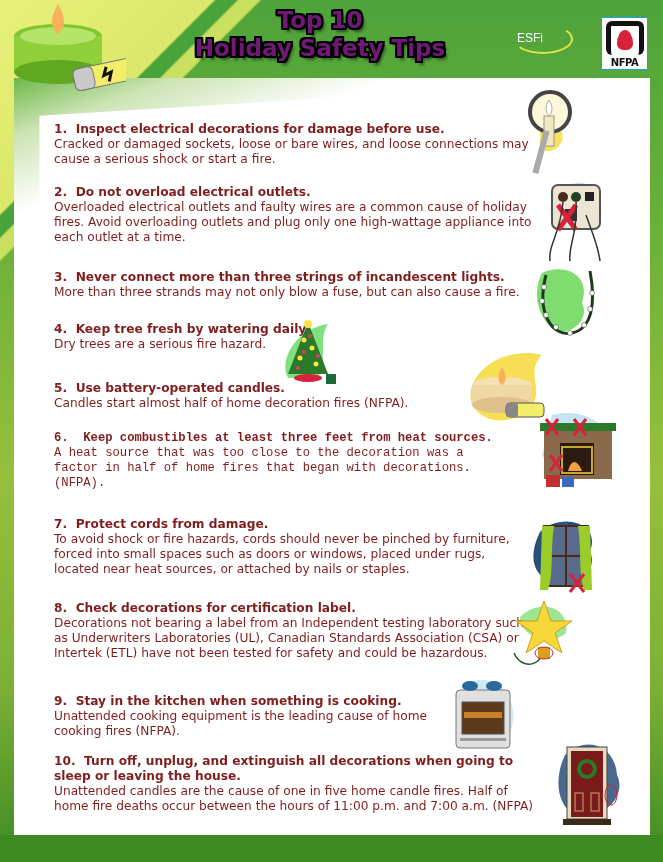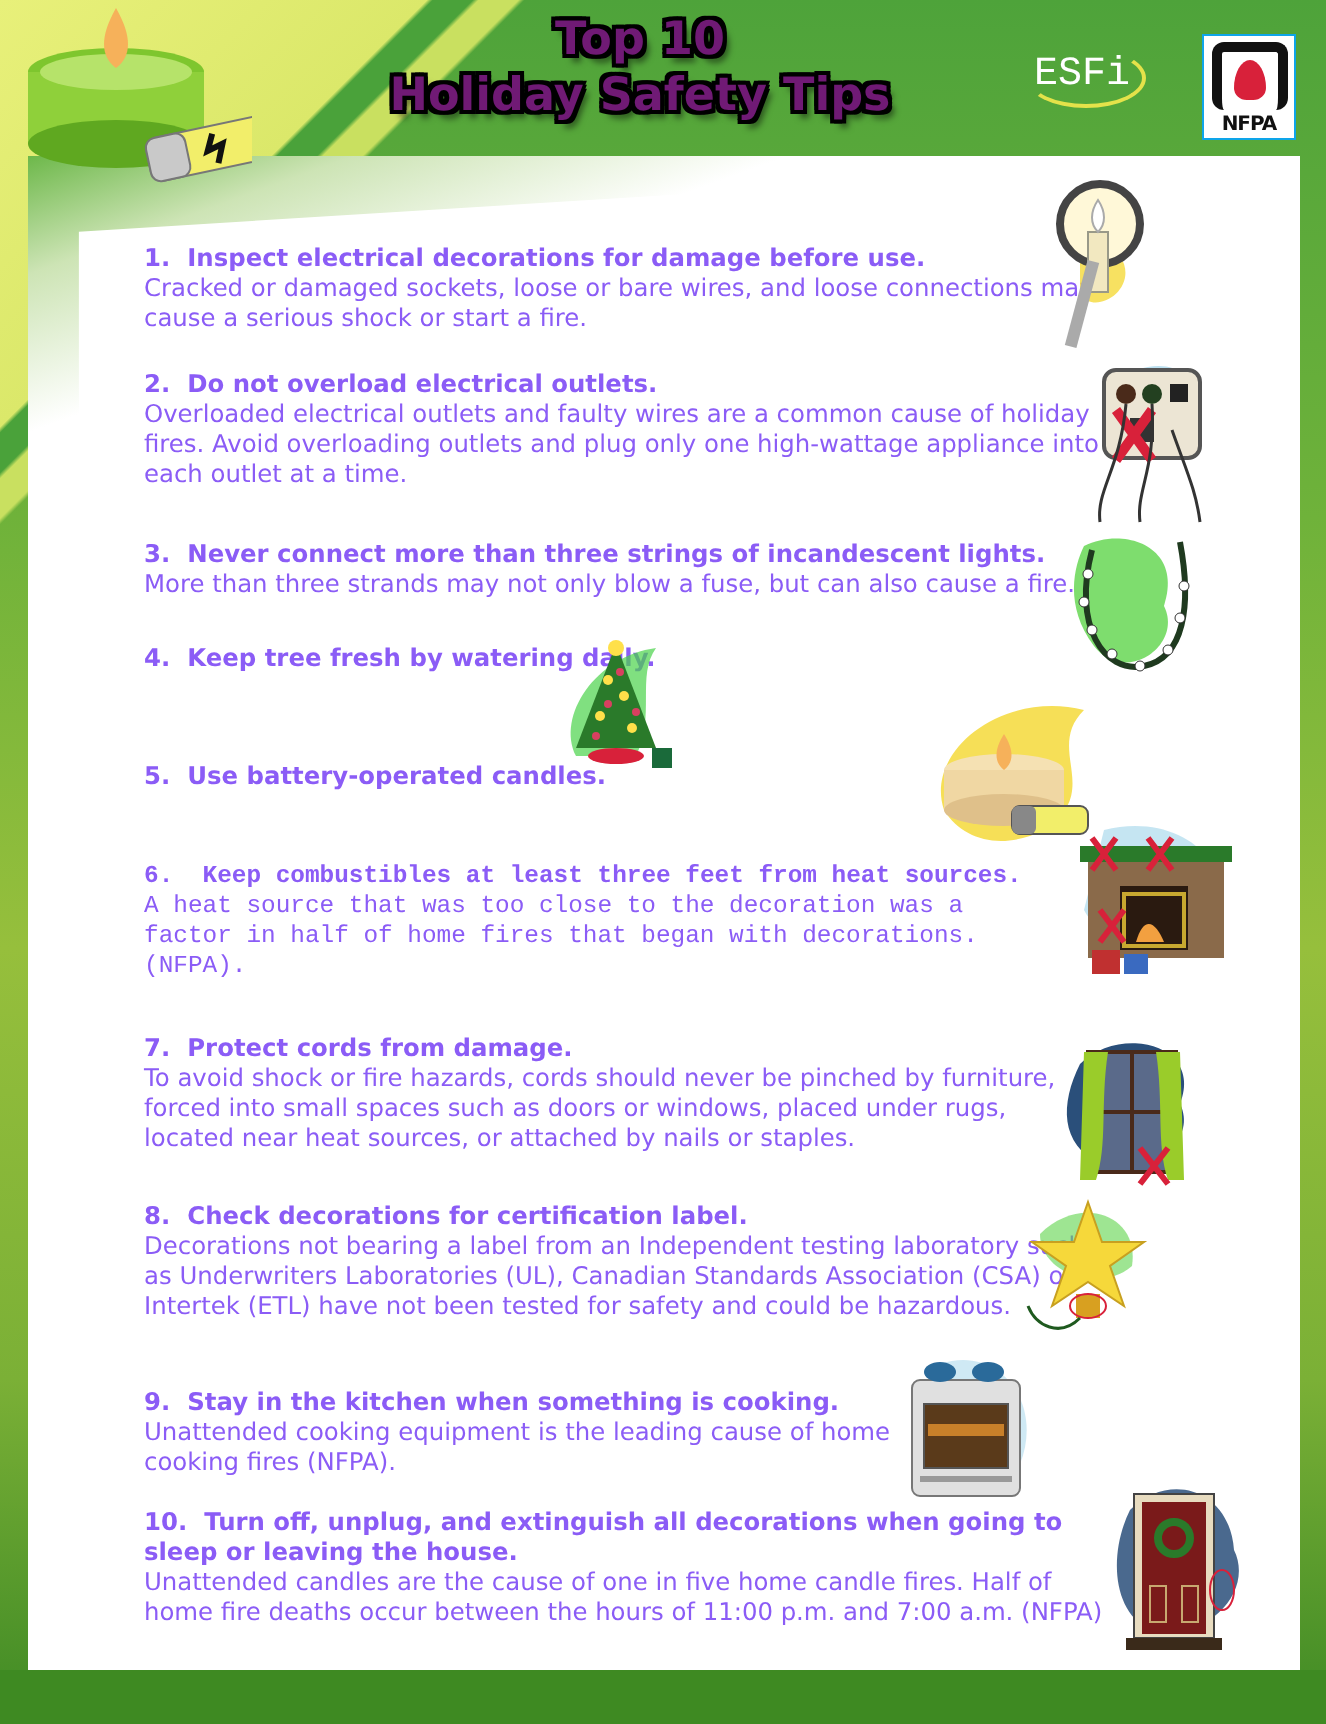--- a/index.html
+++ b/index.html
@@ -18,21 +18,21 @@
     position: absolute; left: 0; top: 0; width: 663px; height: 78px;
   }
   .title {
     position: absolute; left: 170px; top: 6px; width: 300px; text-align: center;
     font-family: "DejaVu Sans", sans-serif; font-weight: bold; font-size: 23px; line-height: 28px;
     color: #701a75;
     text-shadow: -2px -2px 0 #000, 2px -2px 0 #000, -2px 2px 0 #000, 2px 2px 0 #000, 0 -2px 0 #000, 0 2px 0 #000, -2px 0 0 #000, 2px 0 0 #000, 3px 4px 3px rgba(0,0,0,.5);
   }
   .esfi-logo {
     position: absolute; left: 513px; top: 22px; width: 60px; height: 32px;
-    font-family: Liberation Mono, monospace; color: #fff; font-size: 20px; line-height: 32px; padding-left: 4px;
+    font-family: Liberation Sans, sans-serif; color: #fff; font-size: 12px; line-height: 32px; padding-left: 4px;
   }
   .esfi-logo .swoosh {
     position: absolute; left: 0; top: 2px; width: 60px; height: 30px;
     border: 2px solid #e4e24a; border-left-color: transparent; border-top-color: transparent;
     border-radius: 0 50% 50% 50%;
   }
   .nfpa-logo {
     position: absolute; left: 601px; top: 17px; width: 47px; height: 53px;
     background: #fff; border: 1px solid #0ea5e9;
   }
@@ -51,21 +51,21 @@
   .candle-icon { position: absolute; left: 6px; top: 0; width: 120px; height: 100px; }
   .paper {
     position: absolute; left: 14px; top: 78px; width: 636px; height: 757px;
     background: linear-gradient(160deg, #6db84a 0%, #cde4b5 6%, #ffffff 14%, #ffffff 100%);
   }
   .paper-overlay {
     position: absolute; left: 0; top: 0; width: 100%; height: 100%;
     background: #fff;
     clip-path: polygon(4% 5%, 100% 0, 100% 100%, 4% 100%);
   }
-  .tip { position: absolute; left: 72px; width: 480px; font-size: 12.2px; line-height: 15px; color: #8b5cf6; }
+  .tip { position: absolute; left: 54px; width: 480px; font-size: 12.2px; line-height: 15px; color: #7f1d1d; }
   .tip .head { font-weight: bold; display: block; }
   .tip .body { display: block; }
   .ill { position: absolute; }
   .footer-bar {
     position: absolute; left: 0; top: 835px; width: 663px; height: 27px;
     background: #3e8a22;
   }
 </style>
 </head>
 <body>
@@ -111,23 +111,25 @@
 <div class="tip" style="top:185px;">
   <span class="head"><span>2.</span>&nbsp; <span>Do not overload electrical outlets.</span></span>
   <span class="body">Overloaded electrical outlets and faulty wires are a common cause of holiday fires.  Avoid overloading outlets and plug only one high-wattage appliance into each outlet at a time.</span>
 </div>
 <div class="tip" style="top:270px; width:490px;">
   <span class="head"><span>3.</span>&nbsp; <span>Never connect more than three strings of incandescent lights.</span></span>
   <span class="body">More than three strands may not only blow a fuse, but can also cause a fire.</span>
 </div>
 <div class="tip" style="top:322px;">
   <span class="head"><span>4.</span>&nbsp; <span>Keep tree fresh by watering daily.</span></span>
+  <span class="body">Dry trees are a serious fire hazard.</span>
 </div>
 <div class="tip" style="top:381px;">
   <span class="head"><span>5.</span>&nbsp; <span>Use battery-operated candles.</span></span>
+  <span class="body">Candles start almost half of home decoration fires (NFPA).</span>
 </div>
 <div class="tip" style="top:431px; width:440px;font-family:Liberation Mono, monospace;">
   <span class="head"><span>6.</span>&nbsp; <span>Keep combustibles at least three feet from heat sources.</span></span>
   <span class="body">A heat source that was too close to the decoration was a factor in half of home fires that began with decorations. (NFPA).</span>
 </div>
 <div class="tip" style="top:517px;">
   <span class="head"><span>7.</span>&nbsp; <span>Protect cords from damage.</span></span>
   <span class="body">To avoid shock or fire hazards, cords should never be pinched by furniture, forced into small spaces such as doors or windows, placed under rugs, located near heat sources, or attached by nails or staples.</span>
 </div>
 <div class="tip" style="top:601px; width:470px;">

